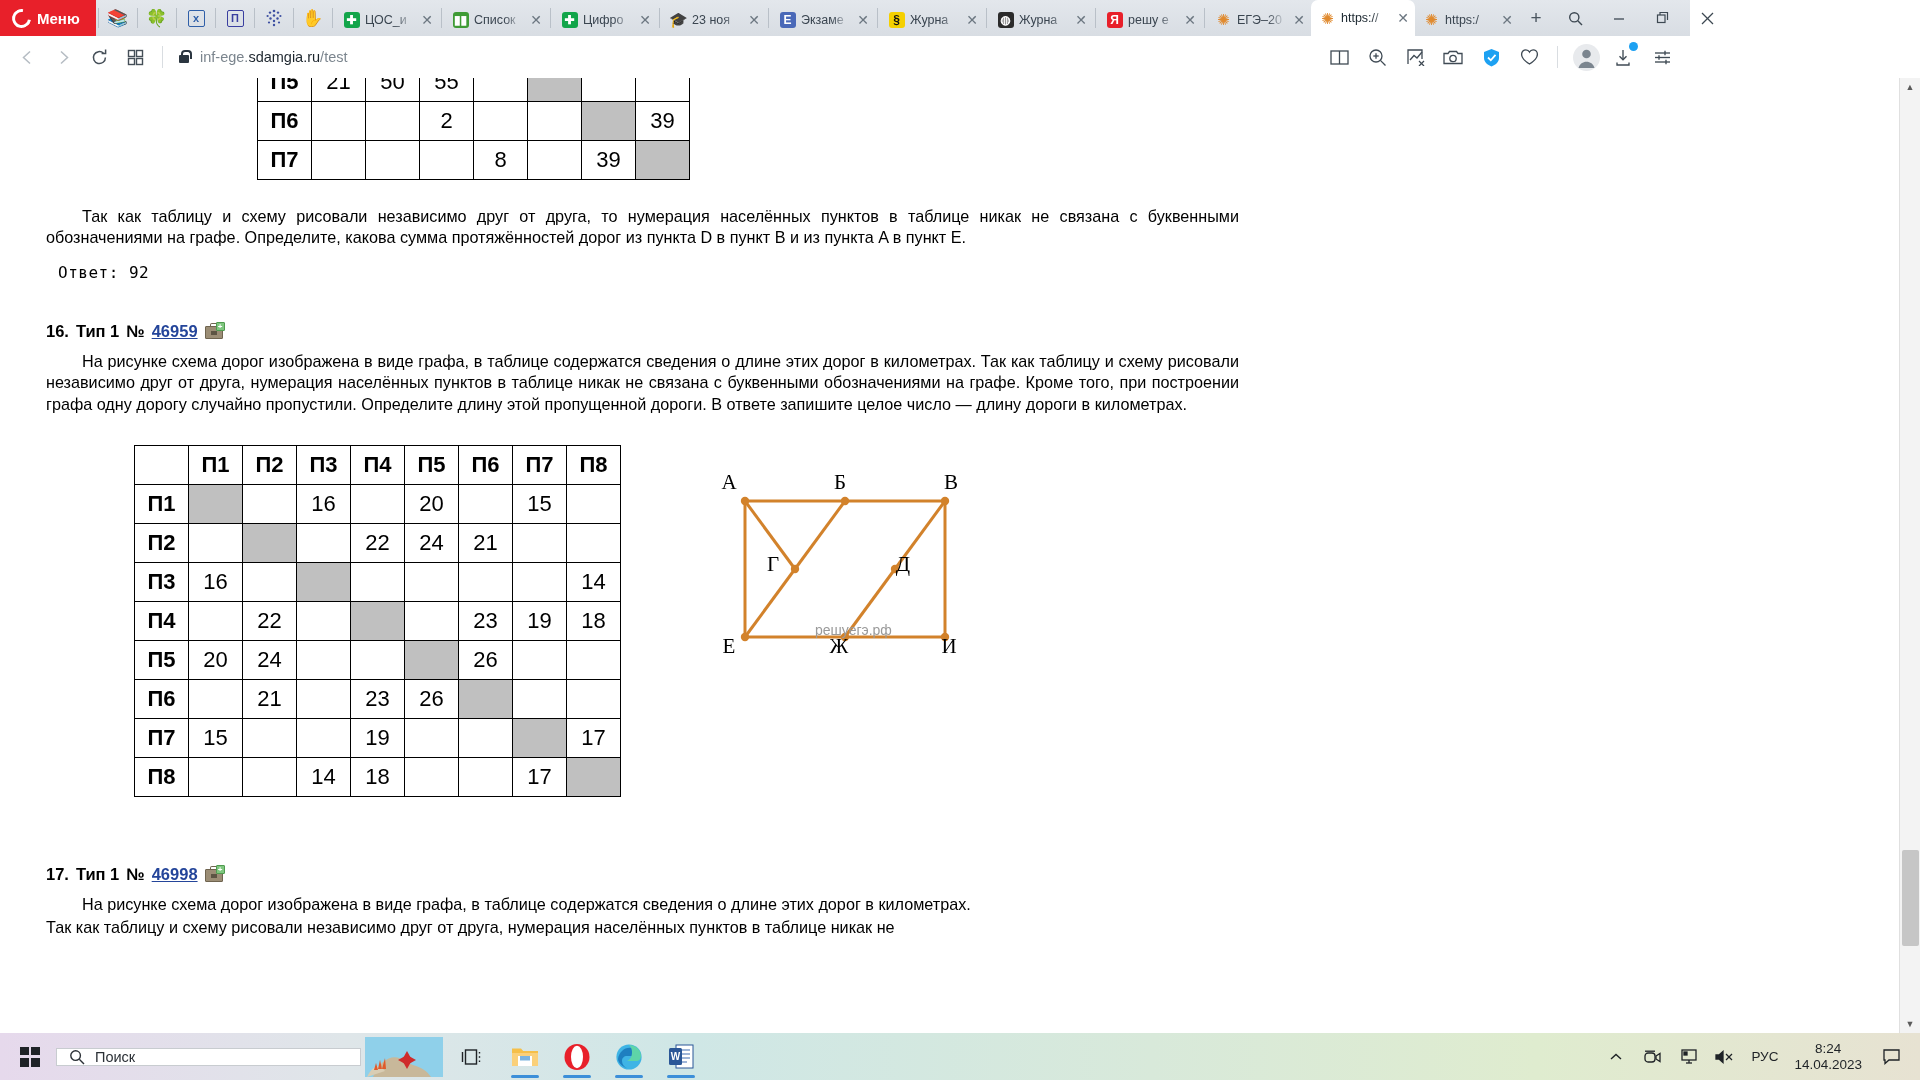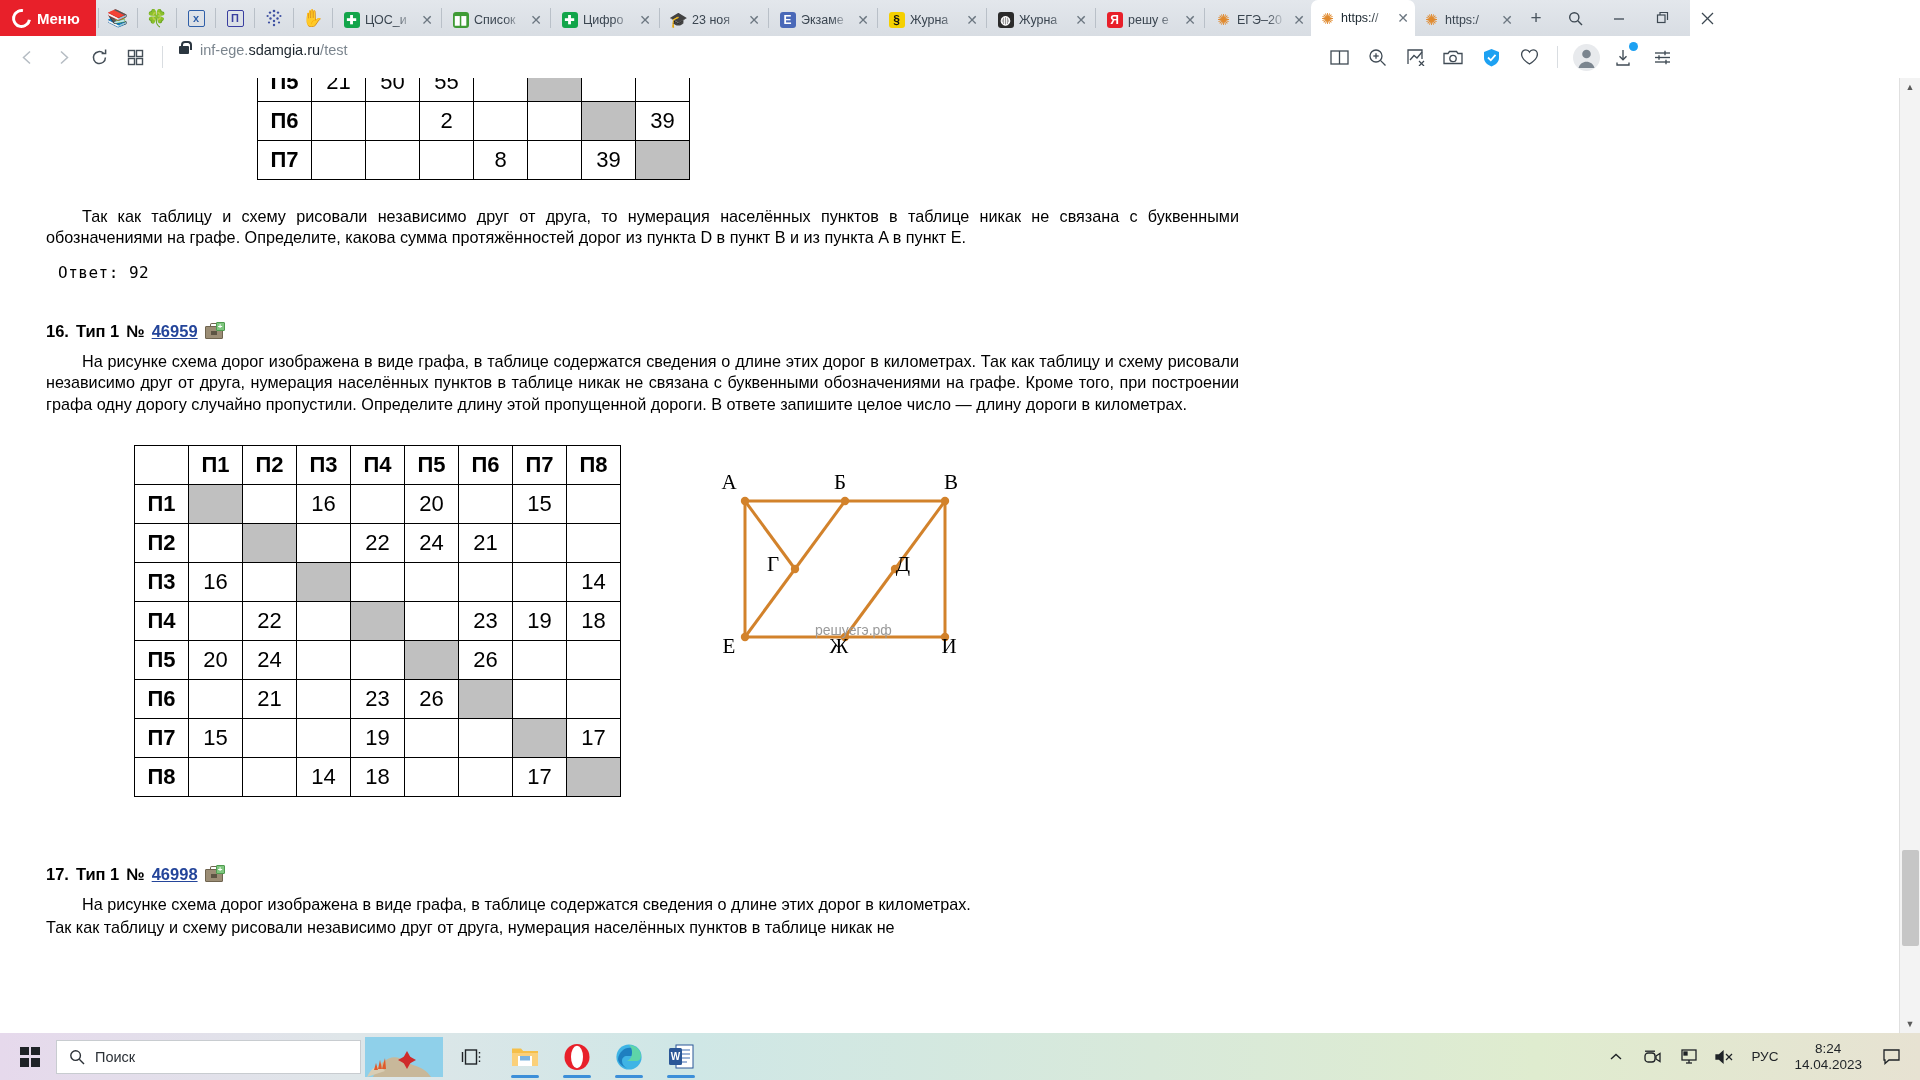--- a/index.html
+++ b/index.html
@@ -53,21 +53,21 @@
   
   .fc-sq { width: 16px; height: 16px; border-radius: 3px; display:flex;align-items:center;justify-content:center;
            color: #fff; font-size: 12px; font-weight: 700; line-height: 1; }
 
   
   #addrbar { height: 42px; background: #fff; display: flex; align-items: center; padding: 0 10px; gap: 2px; }
   .nav-ico { width: 34px; height: 30px; display: flex; align-items: center; justify-content: center;
              color: #8b949d; font-size: 17px; }
   .nav-ico.enabled { color: #454f58; }
   .addr-sep { width: 1px; height: 22px; background: #d9dde1; margin: 0 8px; }
-  .urlbox { flex: 1 1 auto; display: flex; align-items: flex-start; gap: 11px; height: 30px; padding-left: 6px; font-size: 14.5px; }
+  .urlbox { flex: 1 1 auto; display: flex; align-items: center; gap: 11px; height: 30px; padding-left: 6px; font-size: 14.5px; }
   .lock {
     width: 10px; height: 8px; background: #2b3640; border-radius: 1px; position: relative; margin-top: 4px;
   }
   .lock::before { content:""; position:absolute; left:1.5px; top:-5px; width:7px; height:7px;
                   border:2px solid #2b3640; border-bottom:none; border-radius: 4px 4px 0 0; }
   .url-dim { color: #7b858e; }
   .url-strong { color: #1d262e; }
   .tool-ico { width: 36px; height: 30px; display: flex; align-items: center; justify-content: center;
               color: #3f4a54; font-size: 16px; position: relative; }
 
@@ -117,21 +117,21 @@
   
   #taskbar {
     position: absolute; left: 0; top: 1033px; width: 1920px; height: 47px;
     background: linear-gradient(90deg,#e6d9ec 0%,#dfe6e9 18%,#cfe7e6 36%,#d8e9da 60%,#dfeccf 80%,#e7e2d2 100%);
     display: flex; align-items: center; padding: 0 6px;
   }
   .start-btn { width: 48px; height: 47px; display: flex; align-items: center; justify-content: center; }
   .win-logo { width: 20px; height: 20px; display: grid; grid-template-columns: 1fr 1fr; grid-template-rows: 1fr 1fr; gap: 2.5px; }
   .win-logo i { background: #1f2327; display: block; }
   .tb-search {
-    width: 305px; height: 34px; background: #fff; border: 1px solid #c8ccd0; display: flex; align-items: center;
+    width: 305px; height: 18px; background: #fff; border: 1px solid #c8ccd0; display: flex; align-items: center;
     gap: 10px; padding: 0 12px; font-size: 14.5px; color: #2b3036; margin-left: 2px;
   }
   .tb-ico { width: 52px; height: 47px; display: flex; align-items: center; justify-content: center; position: relative; }
   .tb-ico .under { position: absolute; bottom: 2px; left: 12px; right: 12px; height: 3px; border-radius: 2px; background: #3c8fd9; }
   .tray { margin-left: auto; display: flex; align-items: center; gap: 2px; padding-right: 6px; font-size: 13px; color: #1f2327; }
   .tray-ico { width: 34px; height: 47px; display: flex; align-items: center; justify-content: center; font-size: 15px; }
   .clock { text-align: center; line-height: 1.18; font-size: 13.5px; padding: 0 10px 0 6px; }
   .notif { width: 34px; height: 47px; display: flex; align-items: center; justify-content: center; }
 </style>
 </head>

